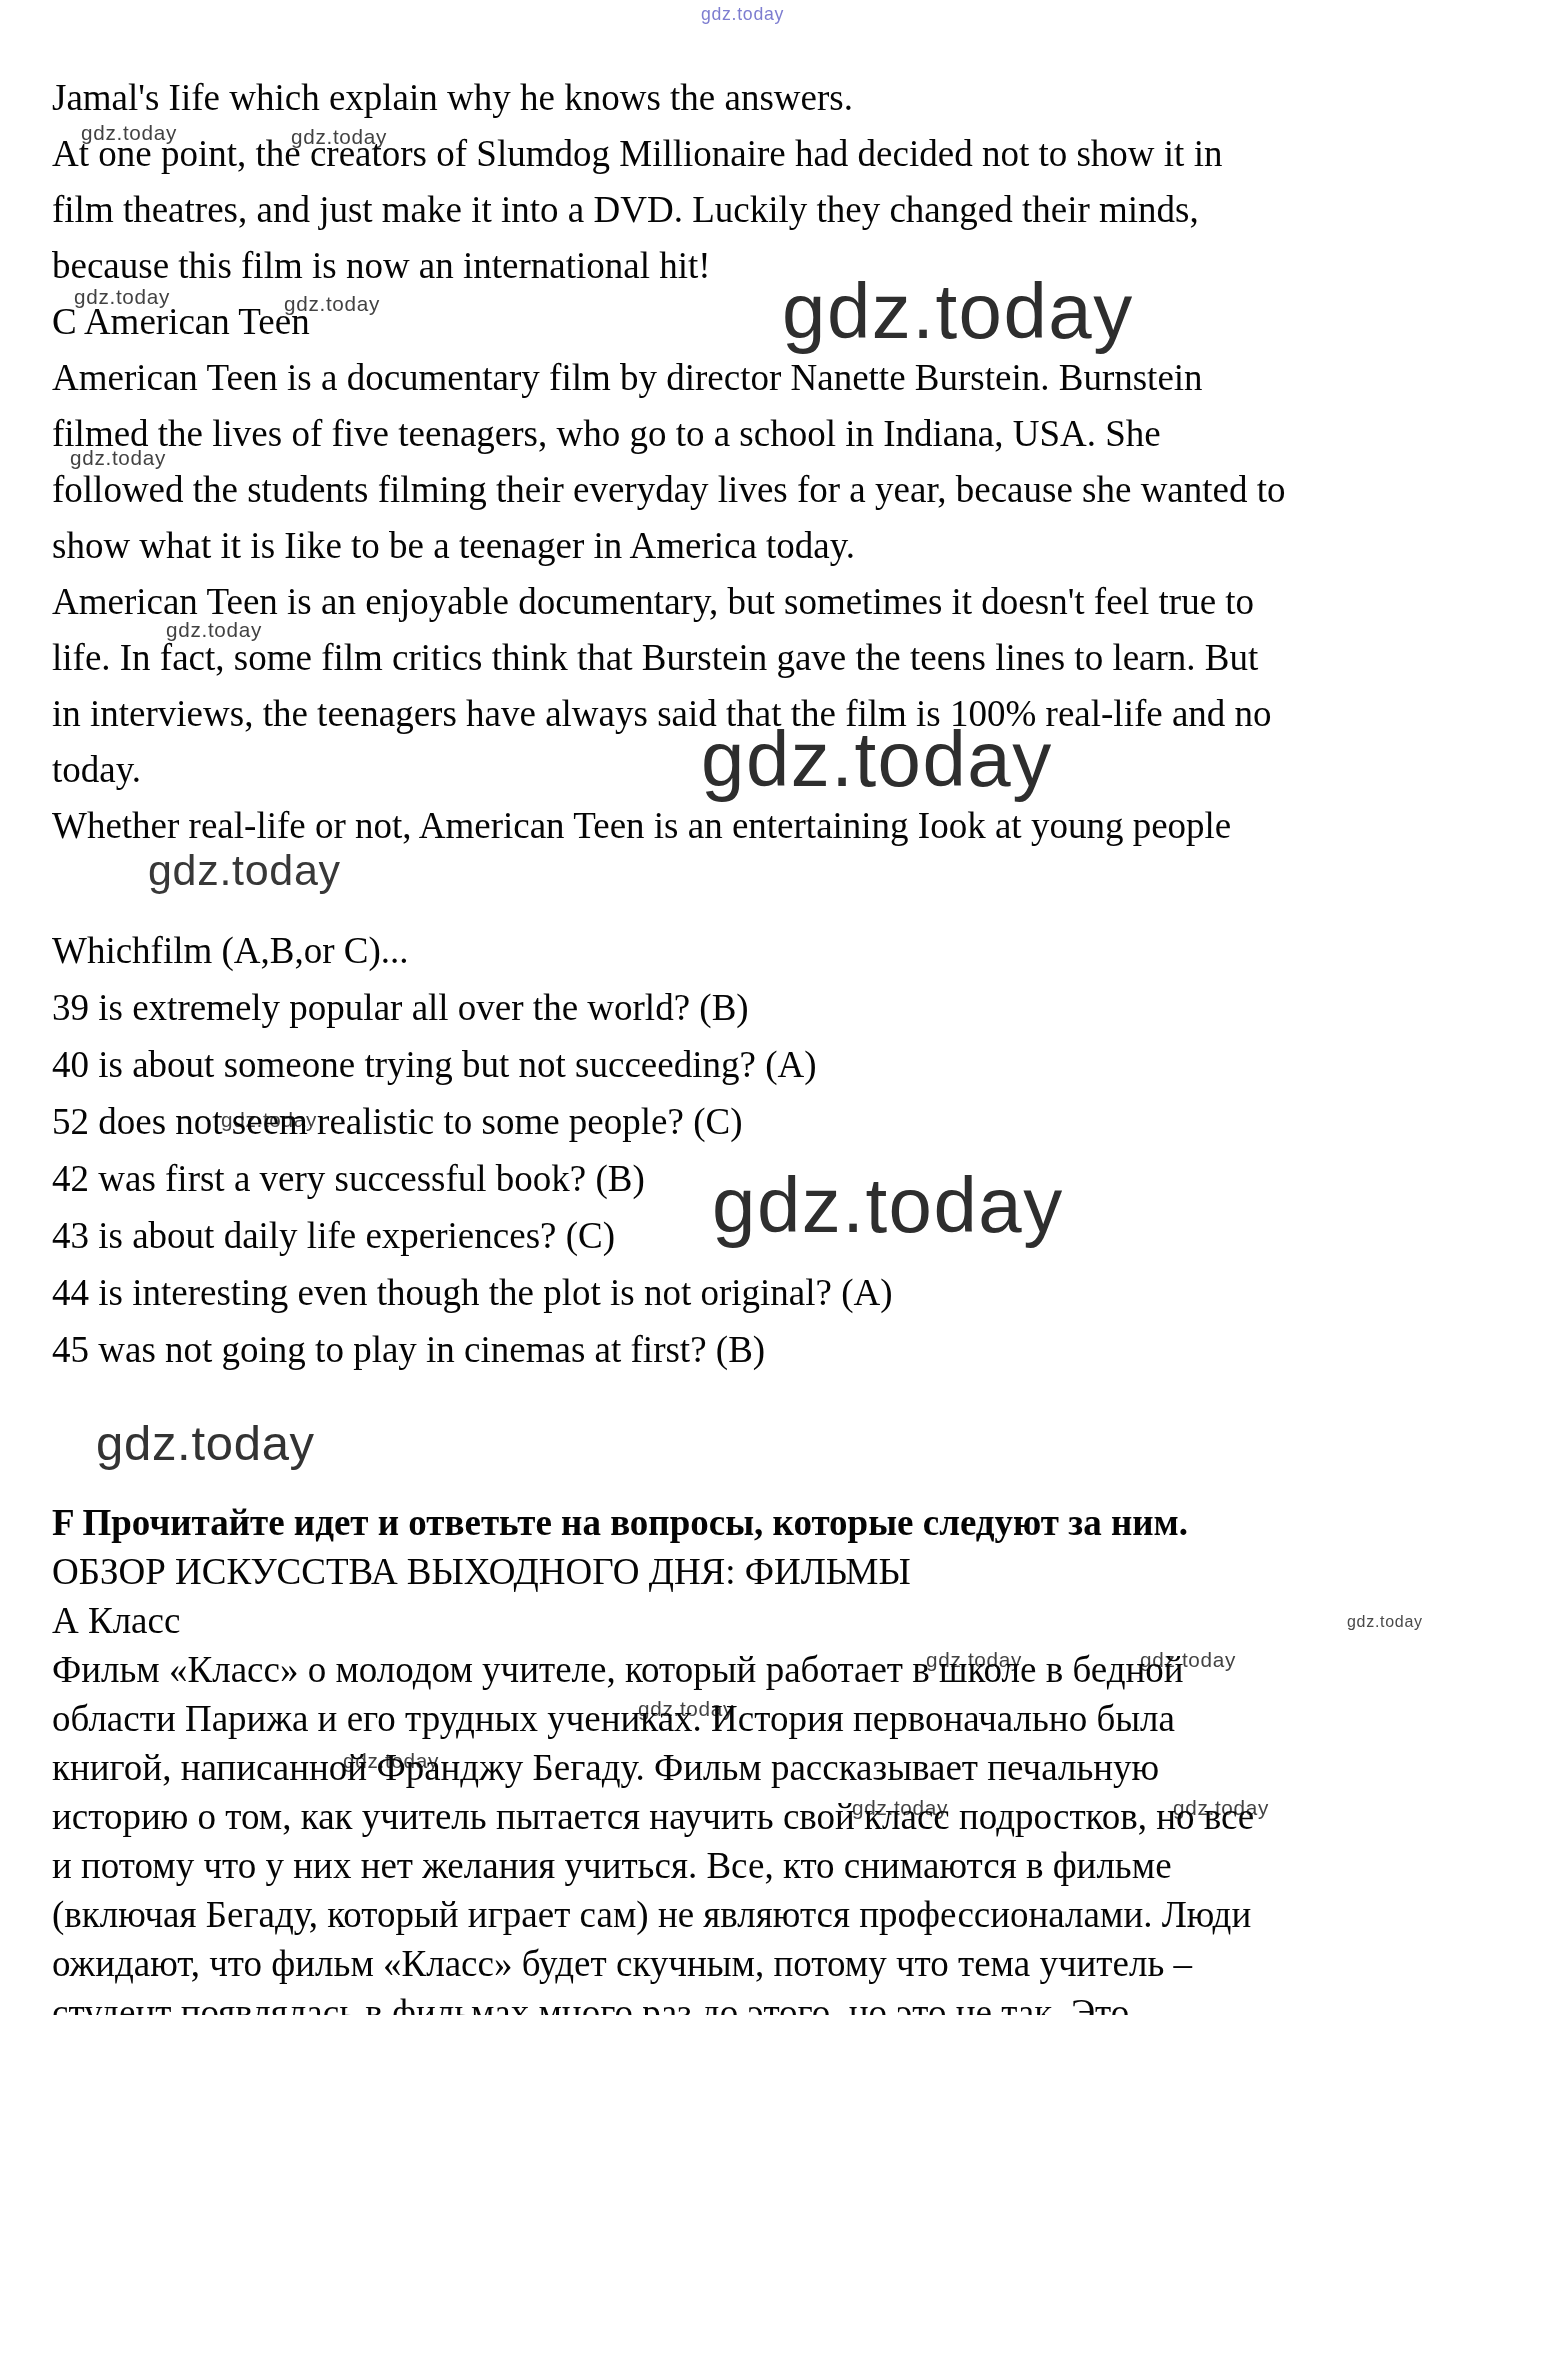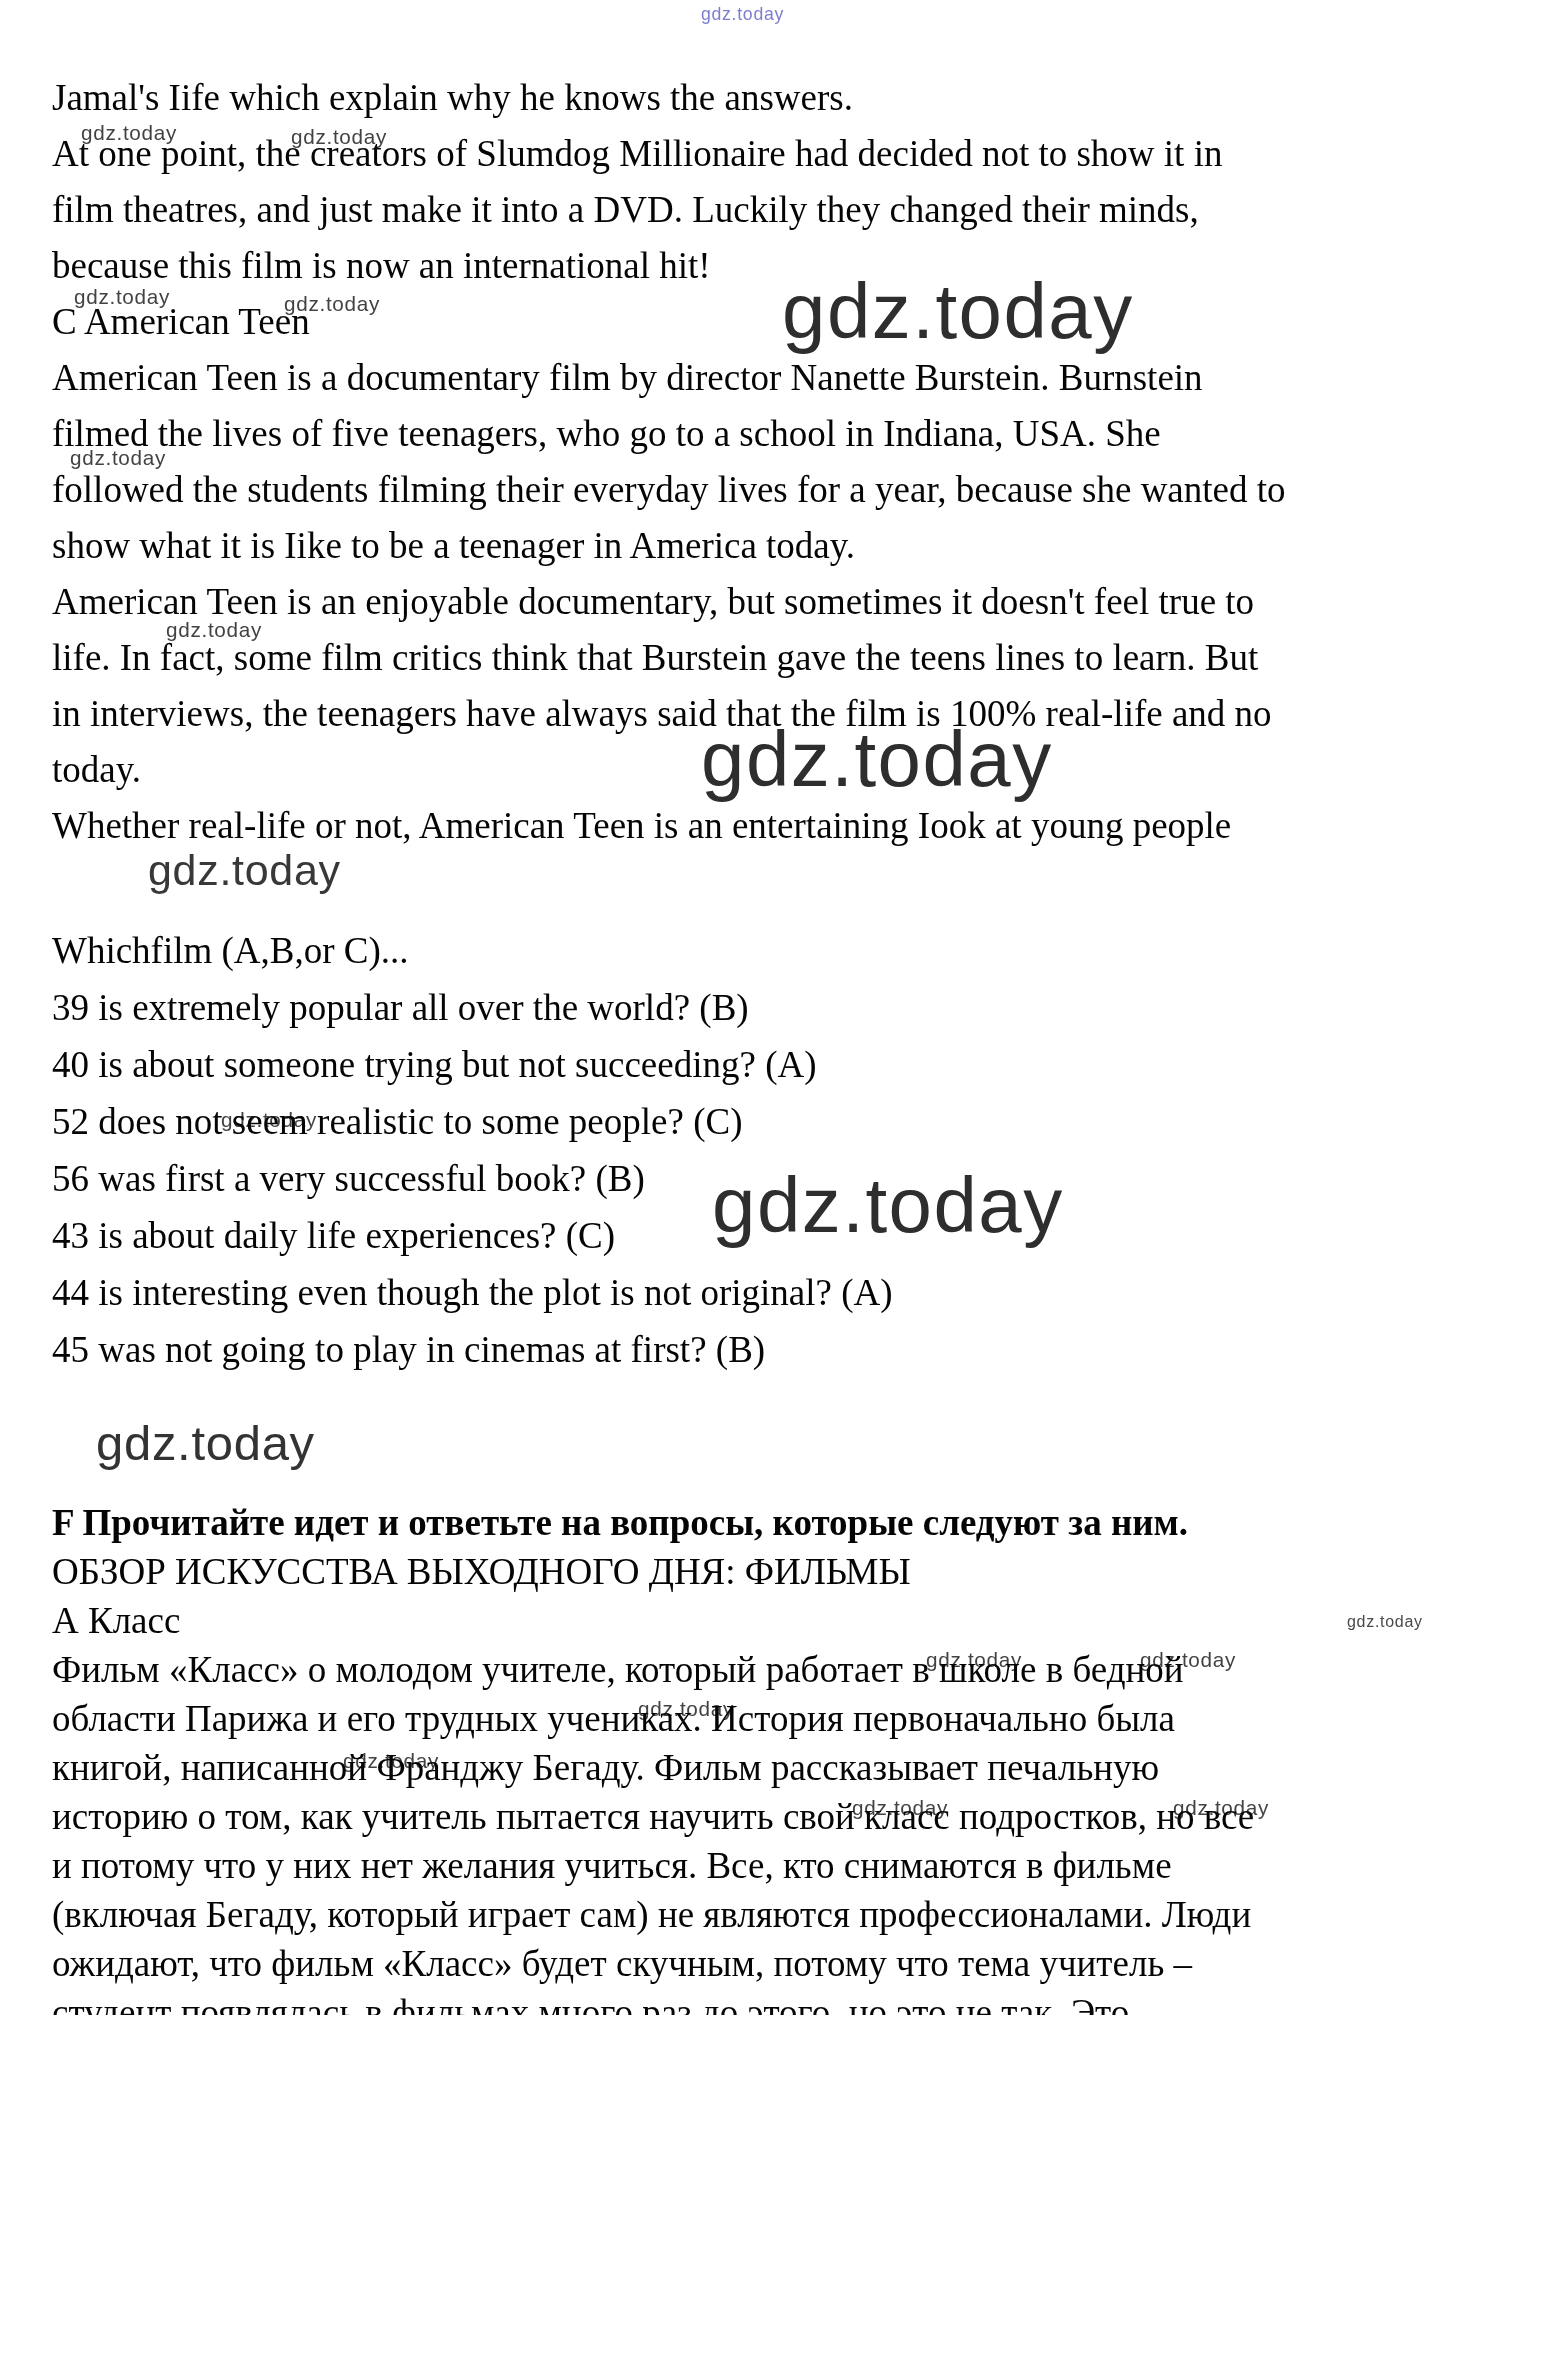--- a/index.html
+++ b/index.html
@@ -84,21 +84,21 @@
     <span class="line">in interviews, the teenagers have always said that the film is 100% real-life and no</span>
     <span class="line">today.</span>
     <span class="line">Whether real-life or not, American Teen is an entertaining Iook at young people</span>
   </div>
 
   <div class="textblock quest">
     <span class="line">Whichfilm (A,B,or C)...</span>
     <span class="line"><span class="qnum">39</span> <span class="qtext">is extremely popular all over the world?</span> <span class="qans">(B)</span></span>
     <span class="line"><span class="qnum">40</span> <span class="qtext">is about someone trying but not succeeding?</span> <span class="qans">(A)</span></span>
     <span class="line"><span class="qnum">52</span> <span class="qtext">does not seem realistic to some people?</span> <span class="qans">(C)</span></span>
-    <span class="line"><span class="qnum">56</span> <span class="qtext">was first a very successful book?</span> <span class="qans">(B)</span></span>
+    <span class="line"><span class="qnum">42</span> <span class="qtext">was first a very successful book?</span> <span class="qans">(B)</span></span>
     <span class="line"><span class="qnum">43</span> <span class="qtext">is about daily life experiences?</span> <span class="qans">(C)</span></span>
     <span class="line"><span class="qnum">44</span> <span class="qtext">is interesting even though the plot is not original?</span> <span class="qans">(A)</span></span>
     <span class="line"><span class="qnum">45</span> <span class="qtext">was not going to play in cinemas at first?</span> <span class="qans">(B)</span></span>
   </div>
 
   <div class="textblock rus">
     <span class="line bold">F Прочитайте идет и ответьте на вопросы, которые следуют за ним.</span>
     <span class="line">ОБЗОР ИСКУССТВА ВЫХОДНОГО ДНЯ: ФИЛЬМЫ</span>
     <span class="line">А Класс</span>
     <span class="line">Фильм «Класс» о молодом учителе, который работает в школе в бедной</span>

